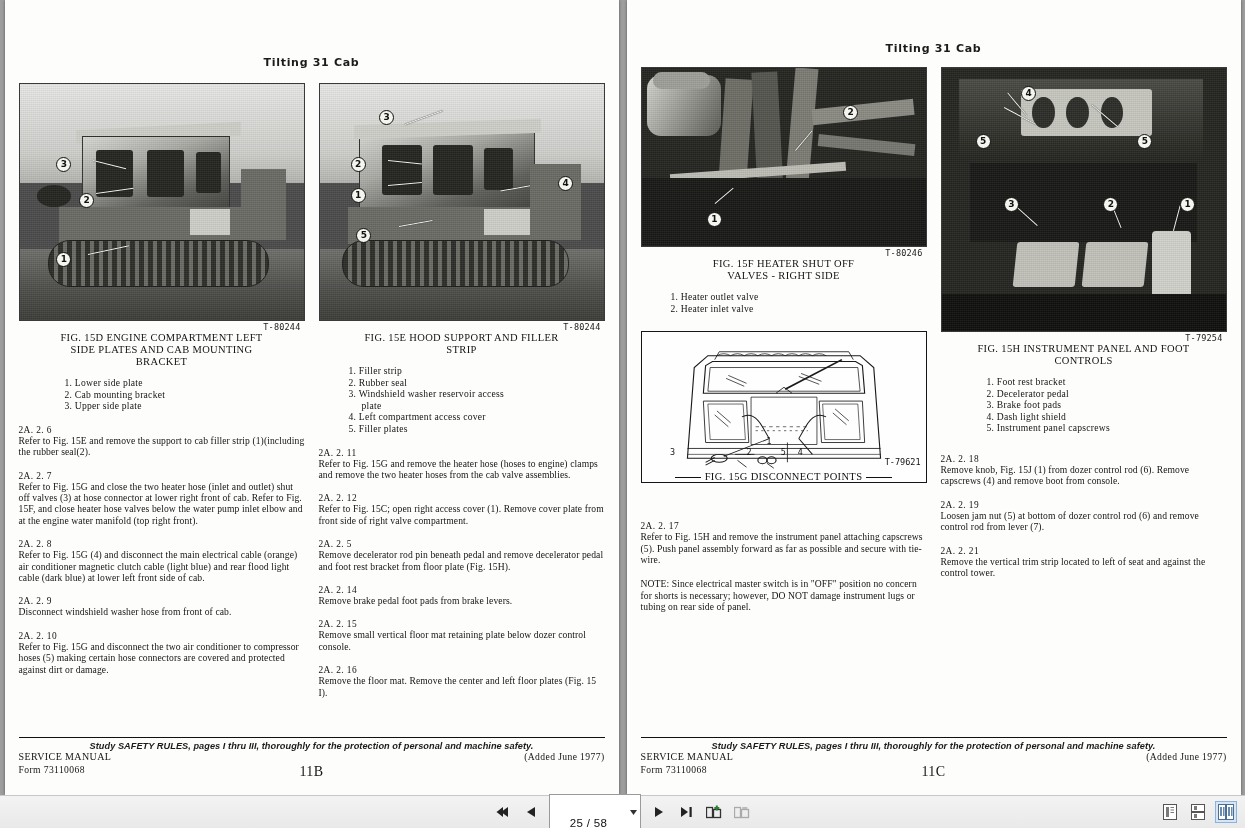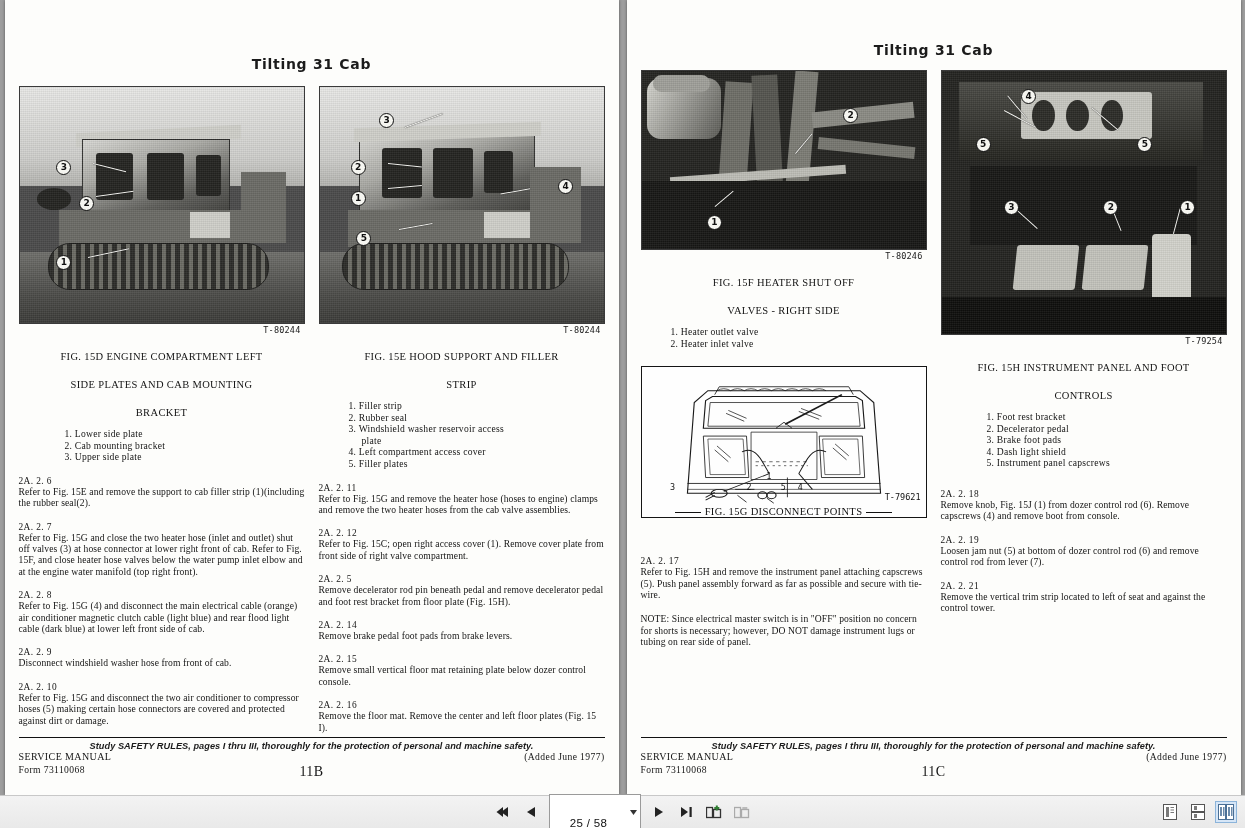--- a/index.html
+++ b/index.html
@@ -33,21 +33,21 @@
   }
   .page-inner {
     position: absolute;
     left: 0; top: 0; right: 0; bottom: 0;
     padding: 0;
   }
   .page-title {
     text-align: center;
     font-family: "DejaVu Sans", sans-serif;
     font-weight: bold;
-    font-size: 14px;
+    font-size: 11px;
     letter-spacing: .7px;
     color: #1b1b1b;
     margin-top: 56px;
   }
   .page.right .page-title { margin-top: 42px; }
 
   .cols {
     display: flex;
     padding: 0 14px;
     gap: 14px;
@@ -130,21 +130,21 @@
     margin-top: 1px;
     letter-spacing: .2px;
   }
   .figcap {
     text-align: center;
     font-family: "Liberation Serif", serif;
     font-size: 10.5px;
     color: #141414;
     letter-spacing: .35px;
     line-height: 12px;
-    margin-top: 16px;
+    margin-top: 0;
   }
   .itemlist {
     margin: 9px 0 0 0;
     padding: 0 0 0 30px;
     list-style: none;
     font-family: "Liberation Serif", serif;
     font-size: 9.6px;
     line-height: 11.6px;
     color: #141414;
     letter-spacing: .25px;

